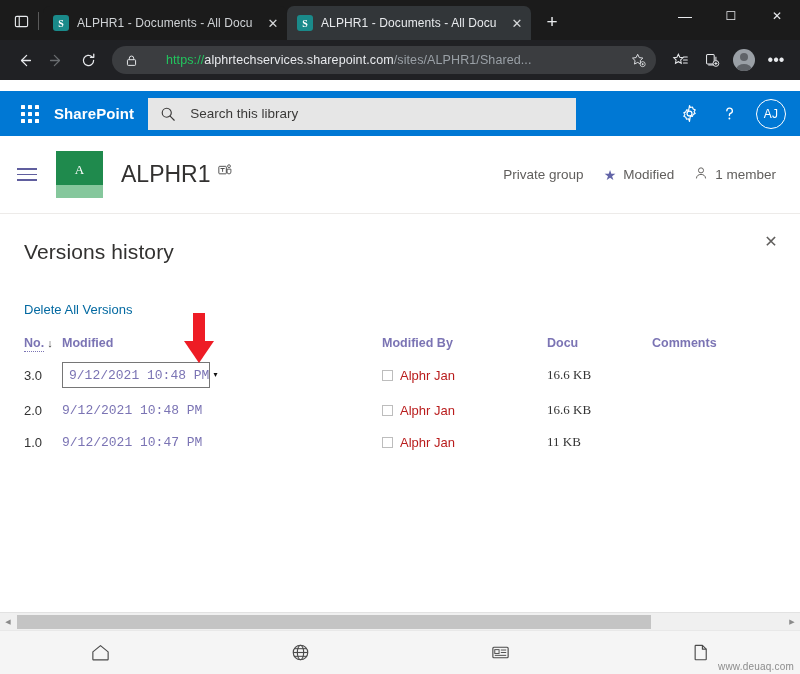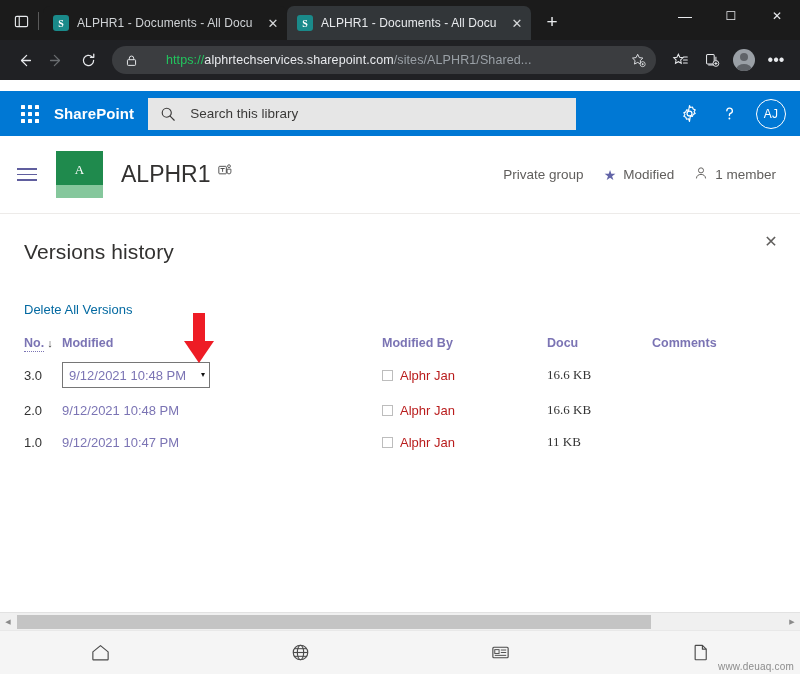--- a/index.html
+++ b/index.html
@@ -322,20 +322,21 @@
     color: #333333;
     vertical-align: middle;
     height: 32px;
   }
   td.c-no { color: #323130; font-size: 13px; }
   .datelink {
     color: #7b74b4;
     font-size: 13px;
     cursor: pointer;
     white-space: nowrap;
+    font-family: Liberation Mono, monospace;
   }
   .date-select {
     display: inline-flex; align-items: center;
     border: 1px solid #767676;
     background: #ffffff;
     height: 26px;
     padding: 0 4px 0 6px;
     width: 148px;
     cursor: pointer;
     position: relative;

